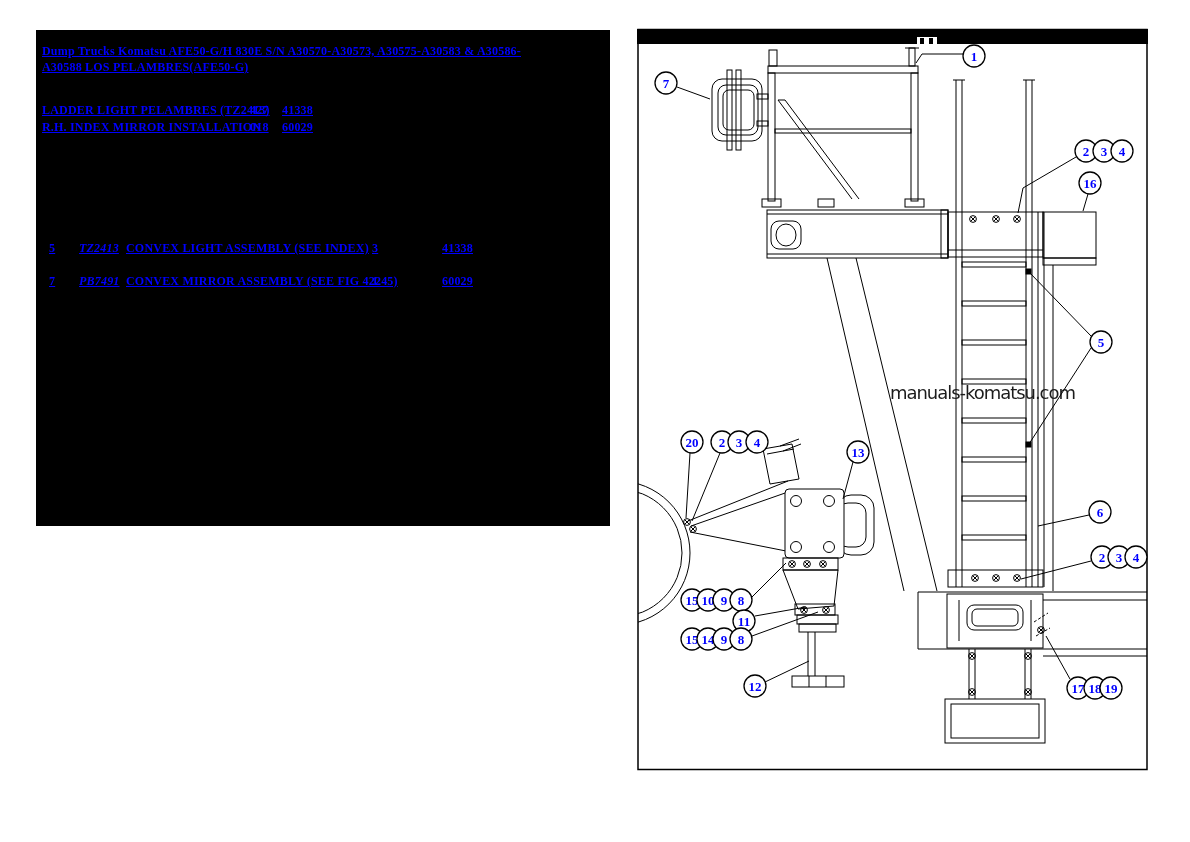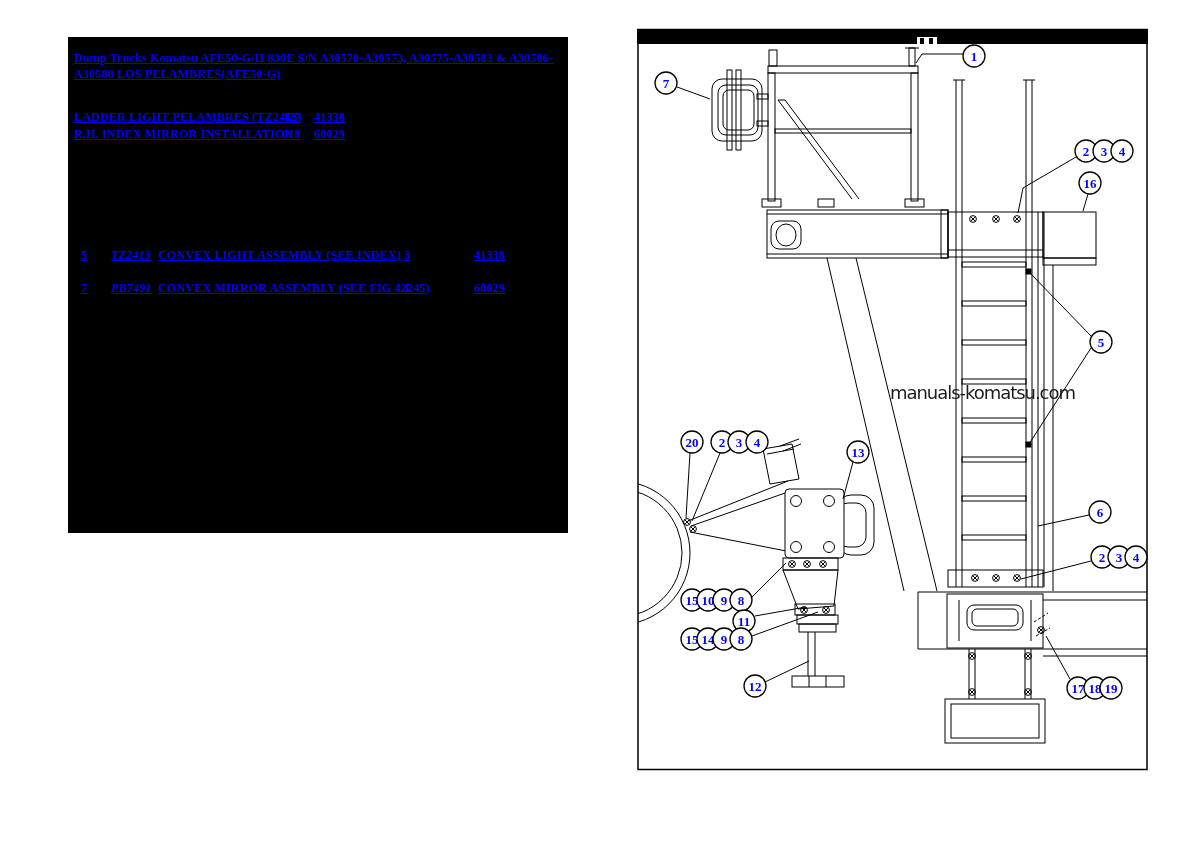--- a/index.html
+++ b/index.html
@@ -8,22 +8,22 @@
     --line:#000000;
     --wm:#1c1c1c;
   }
   html,body{margin:0;padding:0;}
   body{
     width:1190px;height:842px;position:relative;background:#ffffff;
     font-family:"Liberation Serif",serif;overflow:hidden;
   }
   
   .panel{
-    position:absolute;left:36px;top:37px;width:500px;height:496px;
-    background:var(--panel-bg);color:var(--link);margin-left:32px;
+    position:absolute;left:36px;top:30px;width:574px;height:496px;
+    background:var(--panel-bg);color:var(--link);
   }
   .panel a,.plink{
     color:var(--link);text-decoration:underline;cursor:pointer;
     font-weight:700;font-size:12px;letter-spacing:.2px;white-space:pre;
   }
   .breadcrumb{
     position:absolute;left:6px;top:13px;width:506px;line-height:16px;
     font-weight:700;font-size:12px;white-space:normal;
   }
   .breadcrumb .plink{white-space:normal;}

